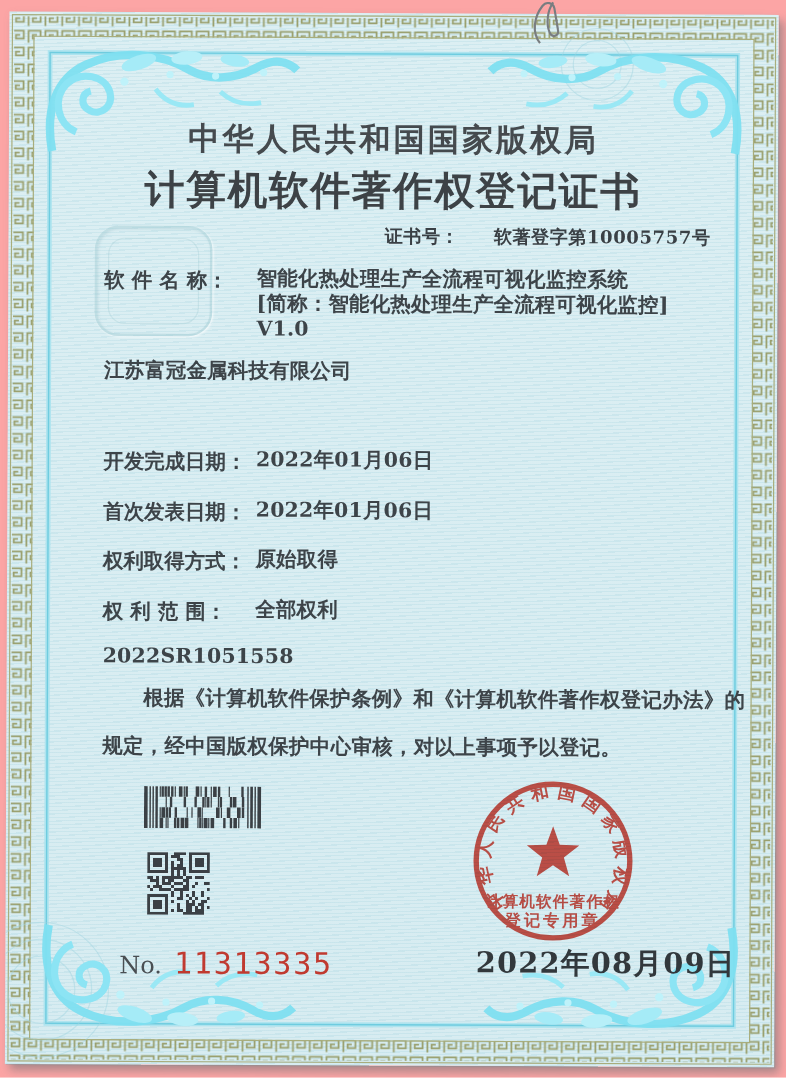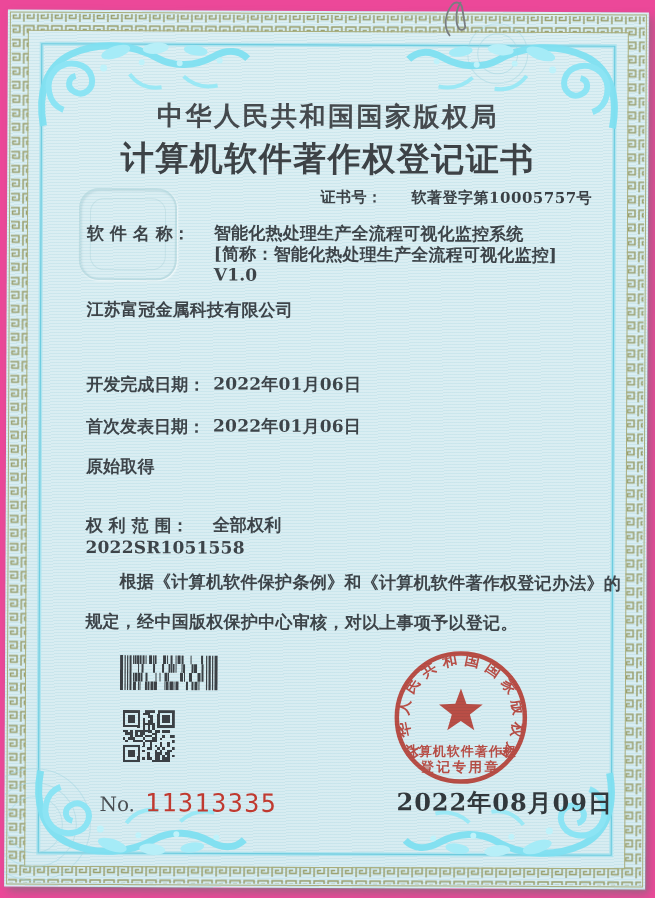--- a/index.html
+++ b/index.html
@@ -1,19 +1,19 @@
 <!DOCTYPE html>
 <html><head>
 <meta charset="utf-8">
 <style>
   * { margin:0; padding:0; box-sizing:border-box; }
   body { background:#ffffff; font-family:"DejaVu Serif","Liberation Serif",serif; }
   .scan {
     position:relative; width:655px; height:898px; overflow:hidden;
-    background:#ec4899;
+    background:#fca5a5;
   }
   .page {
     position:absolute; left:6px; top:11px; width:641px; height:877px;
     background:
       repeating-linear-gradient(178deg, rgba(118,188,206,0.15) 0 1px, rgba(255,255,255,0) 1px 3px),
       linear-gradient(#dceff3,#d7ecf1);
     box-shadow: 4px 5px 8px rgba(105,112,115,0.55), 1px 1px 0 rgba(165,170,173,0.45);
     transform: rotate(0.25deg);
   }
   svg.frame { position:absolute; left:0; top:0; width:641px; height:877px; }
@@ -153,24 +153,25 @@
       <span class="lab">开发完成日期：</span>
       <div class="val">2022年01月06日</div>
     </div>
 
     <div class="row" style="top:405px">
       <span class="lab">首次发表日期：</span>
       <div class="val">2022年01月06日</div>
     </div>
 
     <div class="row" style="top:446px">
+      <span class="lab">权利取得方式：</span>
       <div class="val">原始取得</div>
     </div>
 
-    <div class="row" style="top:504px">
+    <div class="row" style="top:488px">
       <span class="lab">权 利 范 围：</span>
       <div class="val">全部权利</div>
     </div>
 
     <div class="row" style="top:527px">
       <div class="val">2022SR1051558</div>
     </div>
 
     <div class="st st1">根据《计算机软件保护条例》和《计算机软件著作权登记办法》的</div>
     <div class="st st2">规定，经中国版权保护中心审核，对以上事项予以登记。</div>

